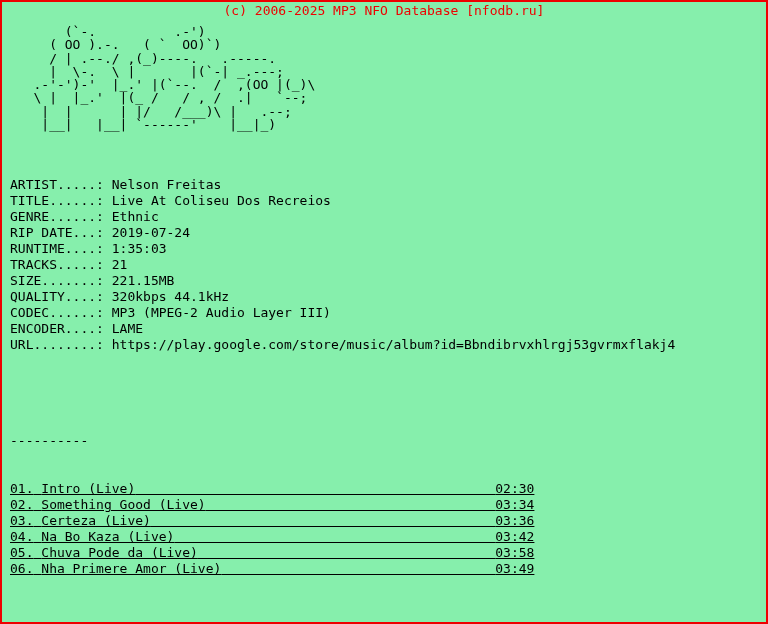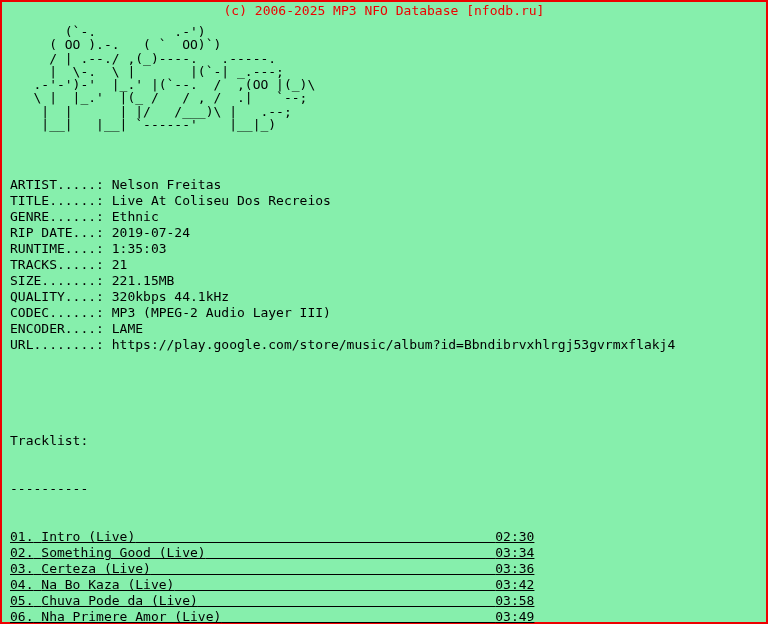--- a/index.html
+++ b/index.html
@@ -68,18 +68,17 @@
      / | .--./ ,(_)----.   .-----.
      |  \-.  \ |       |(`-| _.---;
    .-'-')-'  |_.' |(`--.  /  ,(OO |(_)\
    \ |  |_.'  |(_ /   / , /  .|   `--;
     |  |      | |/   /___)\ |   .--;
     |__|   |__| `------'    |__|_)</pre>
 
   <div class="nfo-body">
     <div id="info-list"><div class="meta-line"><span class="meta-key">ARTIST.....:</span><span class="meta-val"> Nelson Freitas</span></div><div class="meta-line"><span class="meta-key">TITLE......:</span><span class="meta-val"> Live At Coliseu Dos Recreios</span></div><div class="meta-line"><span class="meta-key">GENRE......:</span><span class="meta-val"> Ethnic</span></div><div class="meta-line"><span class="meta-key">RIP DATE...:</span><span class="meta-val"> 2019-07-24</span></div><div class="meta-line"><span class="meta-key">RUNTIME....:</span><span class="meta-val"> 1:35:03</span></div><div class="meta-line"><span class="meta-key">TRACKS.....:</span><span class="meta-val"> 21</span></div><div class="meta-line"><span class="meta-key">SIZE.......:</span><span class="meta-val"> 221.15MB</span></div><div class="meta-line"><span class="meta-key">QUALITY....:</span><span class="meta-val"> 320kbps 44.1kHz</span></div><div class="meta-line"><span class="meta-key">CODEC......:</span><span class="meta-val"> MP3 (MPEG-2 Audio Layer III)</span></div><div class="meta-line"><span class="meta-key">ENCODER....:</span><span class="meta-val"> LAME</span></div><div class="meta-line"><span class="meta-key">URL........:</span><span class="meta-val"> https://play.google.com/store/music/album?id=Bbndibrvxhlrgj53gvrmxflakj4</span></div></div>
     <div class="spacer-line"></div>
-    <div class="tracklist-title">Tracklist:</div>
     <div class="tracklist-rule">----------</div>
     <div id="track-list"><div class="track-row"><span>01.</span> <span>Intro (Live)</span><span>                                              </span><span class="track-dur">02:30</span></div><div class="track-row"><span>02.</span> <span>Something Good (Live)</span><span>                                     </span><span class="track-dur">03:34</span></div><div class="track-row"><span>03.</span> <span>Certeza (Live)</span><span>                                            </span><span class="track-dur">03:36</span></div><div class="track-row"><span>04.</span> <span>Na Bo Kaza (Live)</span><span>                                         </span><span class="track-dur">03:42</span></div><div class="track-row"><span>05.</span> <span>Chuva Pode da (Live)</span><span>                                      </span><span class="track-dur">03:58</span></div><div class="track-row"><span>06.</span> <span>Nha Primere Amor (Live)</span><span>                                   </span><span class="track-dur">03:49</span></div></div>
   </div>
 
 </div>
 
 </body></html>

